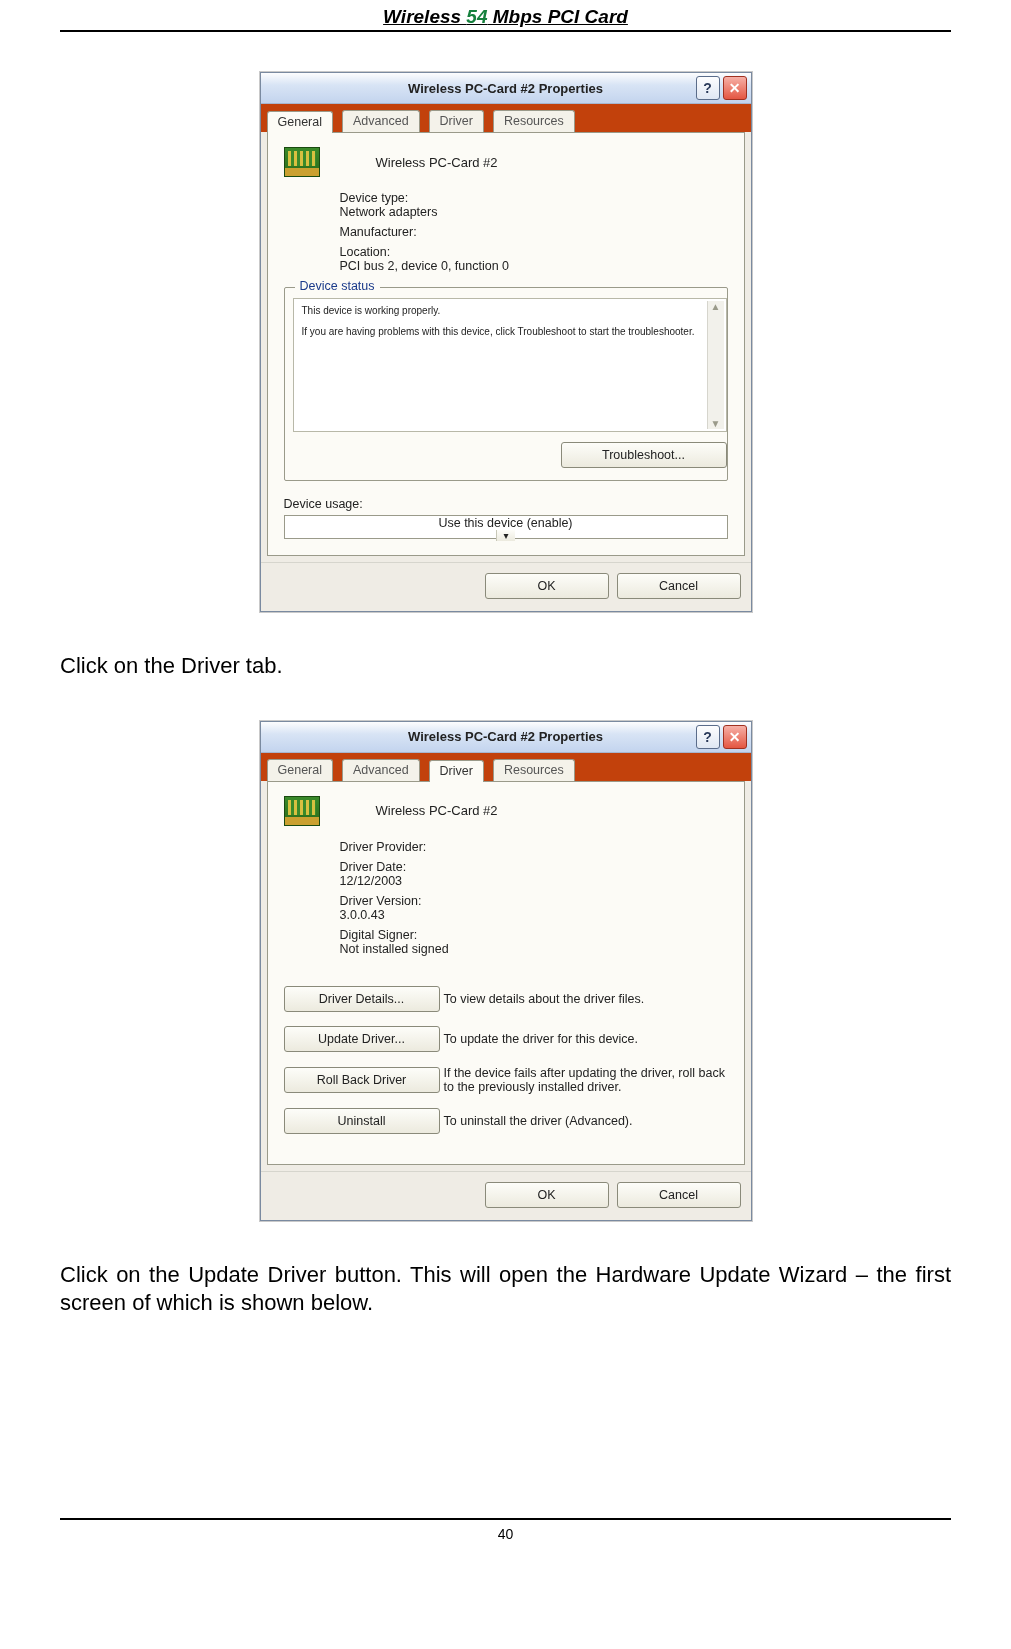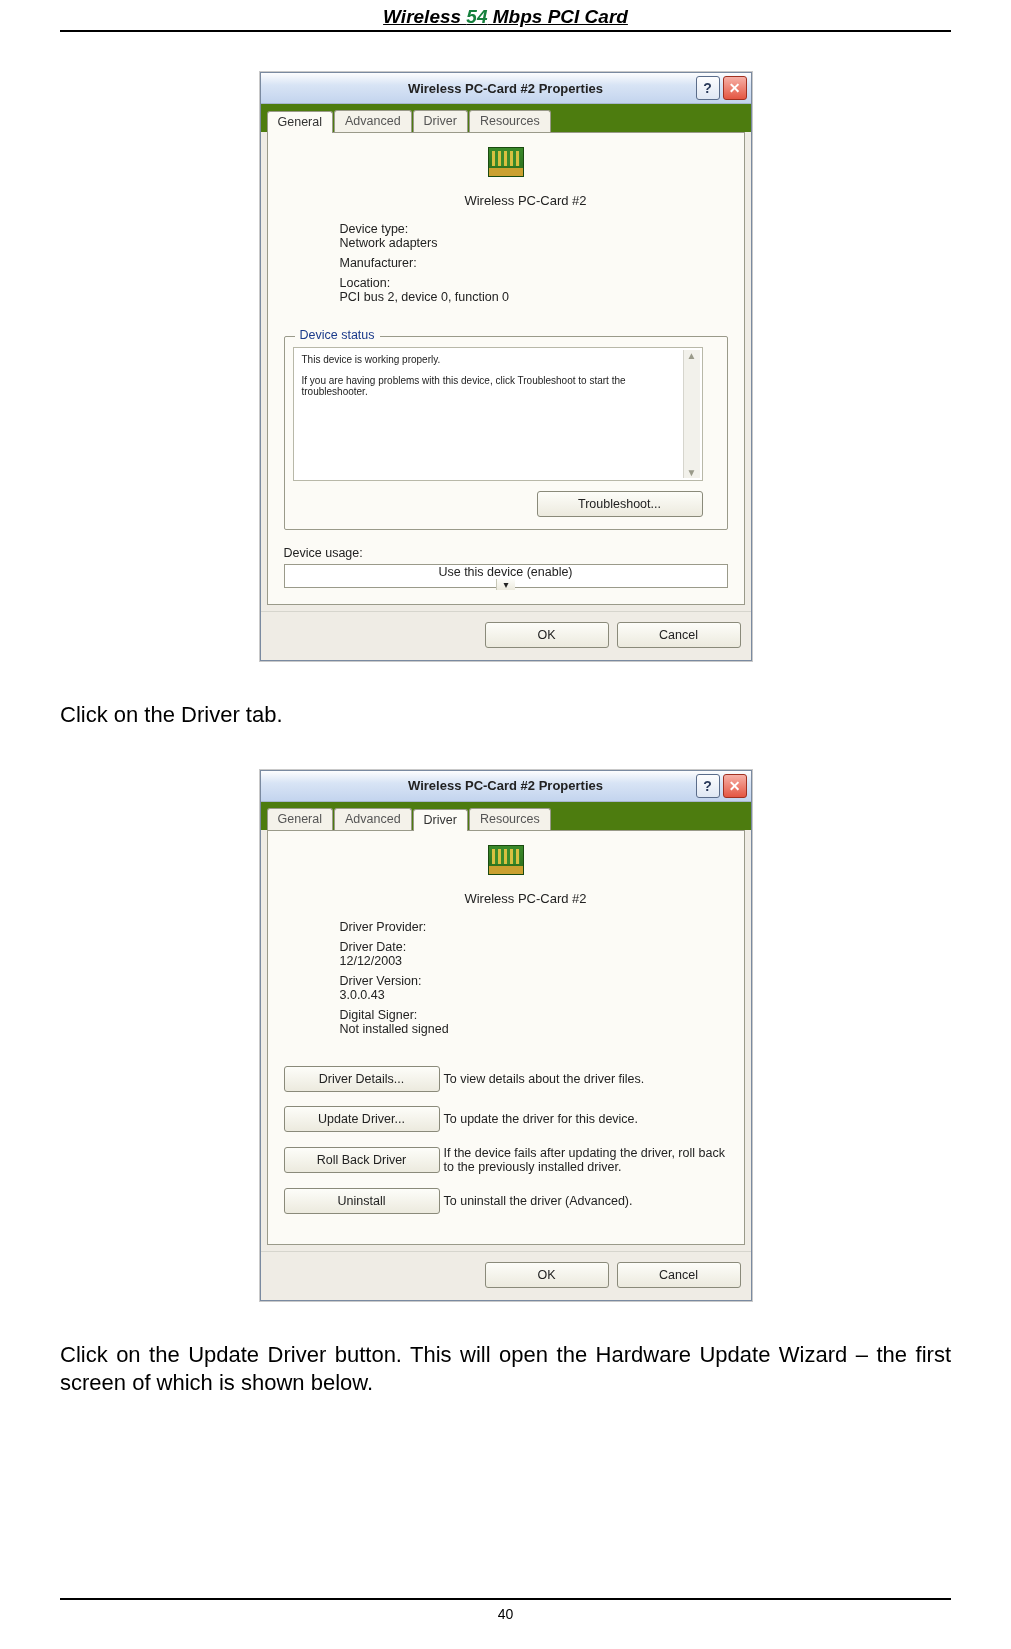--- a/index.html
+++ b/index.html
@@ -66,22 +66,22 @@
     border-radius: 3px;
     display:flex;align-items:center;justify-content:center;
     font-weight:bold; font-size:14px; color:#2a3a5a;
   }
   .tbtn.close {
     background: linear-gradient(#f6b0a7,#e45642);
     color:#fff; border-color:#a03020;
   }
 
   .tab-strip {
-    display:flex; gap:0; padding: 6px 6px 0 6px;
-    background:#4d7c0f;
+    display:flex; gap:8px; padding: 6px 6px 0 6px;
+    background:#c2410c;
   }
   .tab {
     padding: 3px 10px 4px 10px;
     border:1px solid #9a9a8a;
     border-bottom:none;
     background: linear-gradient(#fdfdf9,#f0eee4);
     border-radius: 3px 3px 0 0;
     margin-right: 1px;
     font-size: 12.5px;
     color:#333;
@@ -96,21 +96,21 @@
     margin: 0 6px;
   }
 
   .tab-body {
     background:#fcfbf6;
     margin: 0 6px 6px 6px;
     border:1px solid #9a9a8a; border-top:none;
     padding: 14px 16px 16px 16px;
   }
 
-  .device-header { display:flex; align-items:center; gap:16px; margin-bottom:14px;flex-direction:column; }
+  .device-header { display:flex; align-items:center; gap:16px; margin-bottom:14px; }
   .dev-icon {
     width:34px; height:28px;
     background:
       linear-gradient(#3a8a2a,#2a6a1a);
     border:1px solid #1a4a10;
     position:relative;
   }
   .dev-icon::before{
     content:""; position:absolute; left:3px; top:3px; right:3px; bottom:10px;
     background: repeating-linear-gradient(90deg,#d8c040 0 3px,#3a8a2a 3px 6px);
@@ -120,23 +120,23 @@
     background:#caa030;
   }
   .dev-name { flex:1; text-align:left; padding-left:40px; }
 
   .kv { display:flex; margin: 6px 0 6px 56px; font-size:12.5px;flex-direction:column;}
   .kv .k { width:130px; }
   .kv .v { flex:1; }
 
   .groupbox {
     border:1px solid #9a9a8a;
-    margin: 32px 0 10px 0;
+    margin: 14px 0 10px 0;
     position:relative;
-    padding: 10px 24px 12px 8px;
+    padding: 10px 0 12px 8px;
     border-radius:2px;
   }
   .groupbox .legend {
     position:absolute; top:-9px; left:10px;
     background:#fcfbf6; padding:0 5px; font-size:12.5px; color:#1a3a8a;
   }
   .statusbox {
     background:#fff; border:1px solid #b8b8a8;
     height:120px; padding:6px 8px; font-size:10px;
     position:relative;

